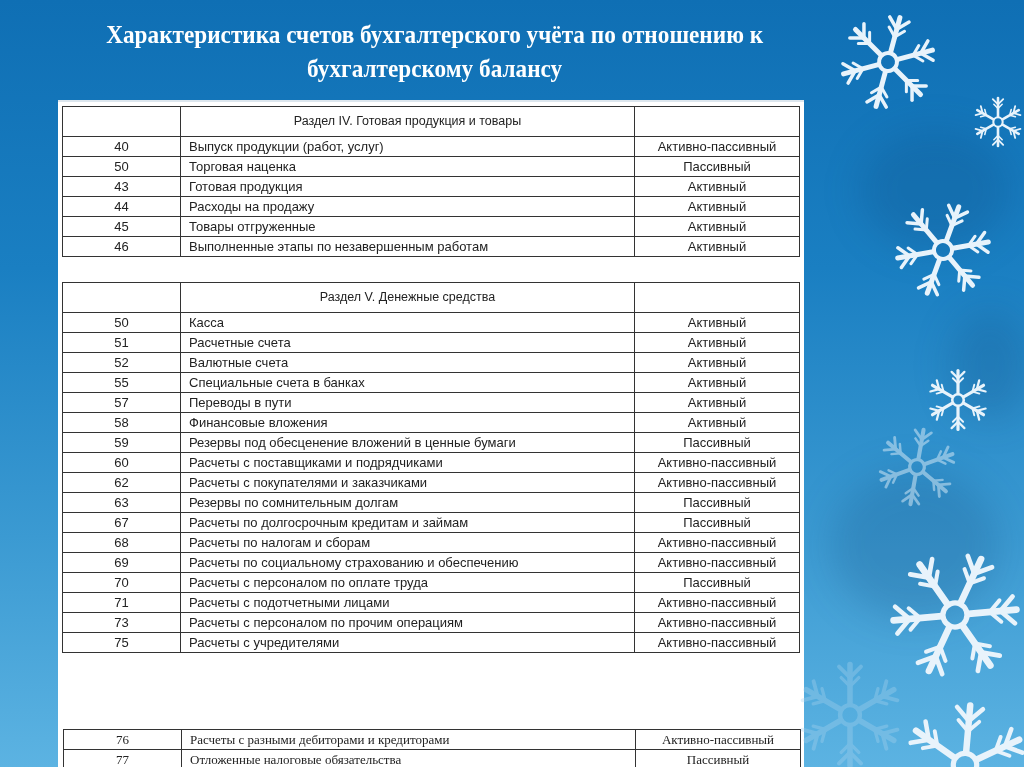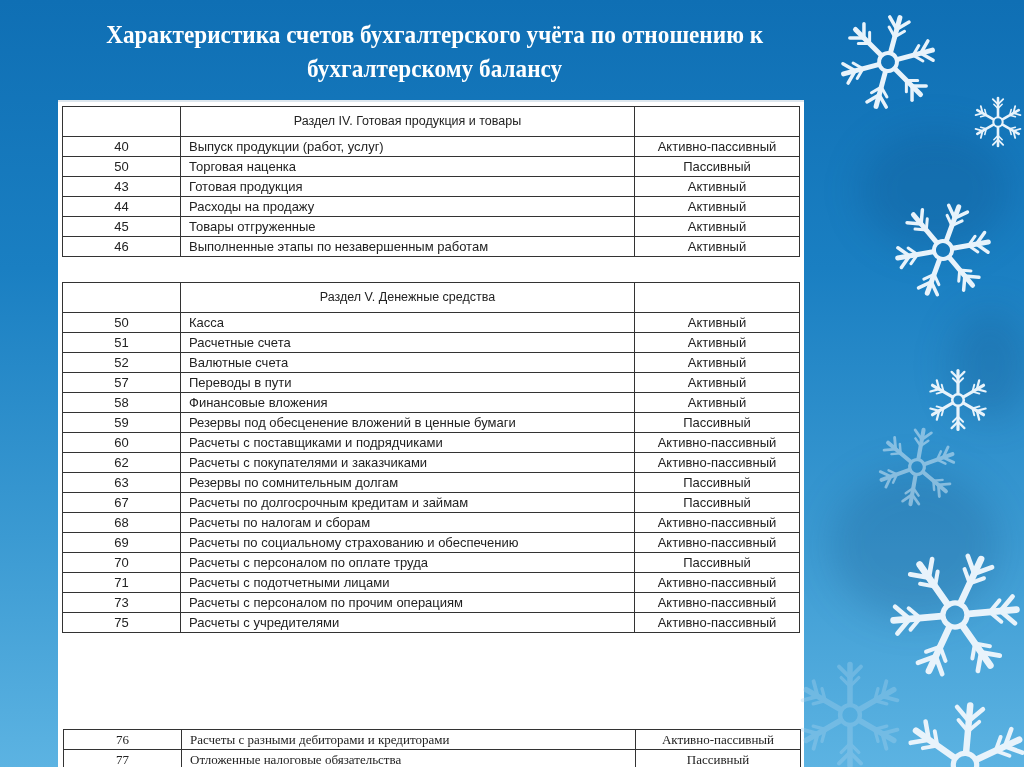--- a/index.html
+++ b/index.html
@@ -102,20 +102,25 @@
         <td class="code">51</td>
         <td class="name">Расчетные счета</td>
         <td class="type">Активный</td>
       </tr>
   <tr>
         <td class="code">52</td>
         <td class="name">Валютные счета</td>
         <td class="type">Активный</td>
       </tr>
   <tr>
+        <td class="code">55</td>
+        <td class="name">Специальные счета в банках</td>
+        <td class="type">Активный</td>
+      </tr>
+  <tr>
         <td class="code">57</td>
         <td class="name">Переводы в пути</td>
         <td class="type">Активный</td>
       </tr>
   <tr>
         <td class="code">58</td>
         <td class="name">Финансовые вложения</td>
         <td class="type">Активный</td>
       </tr>
   <tr>

